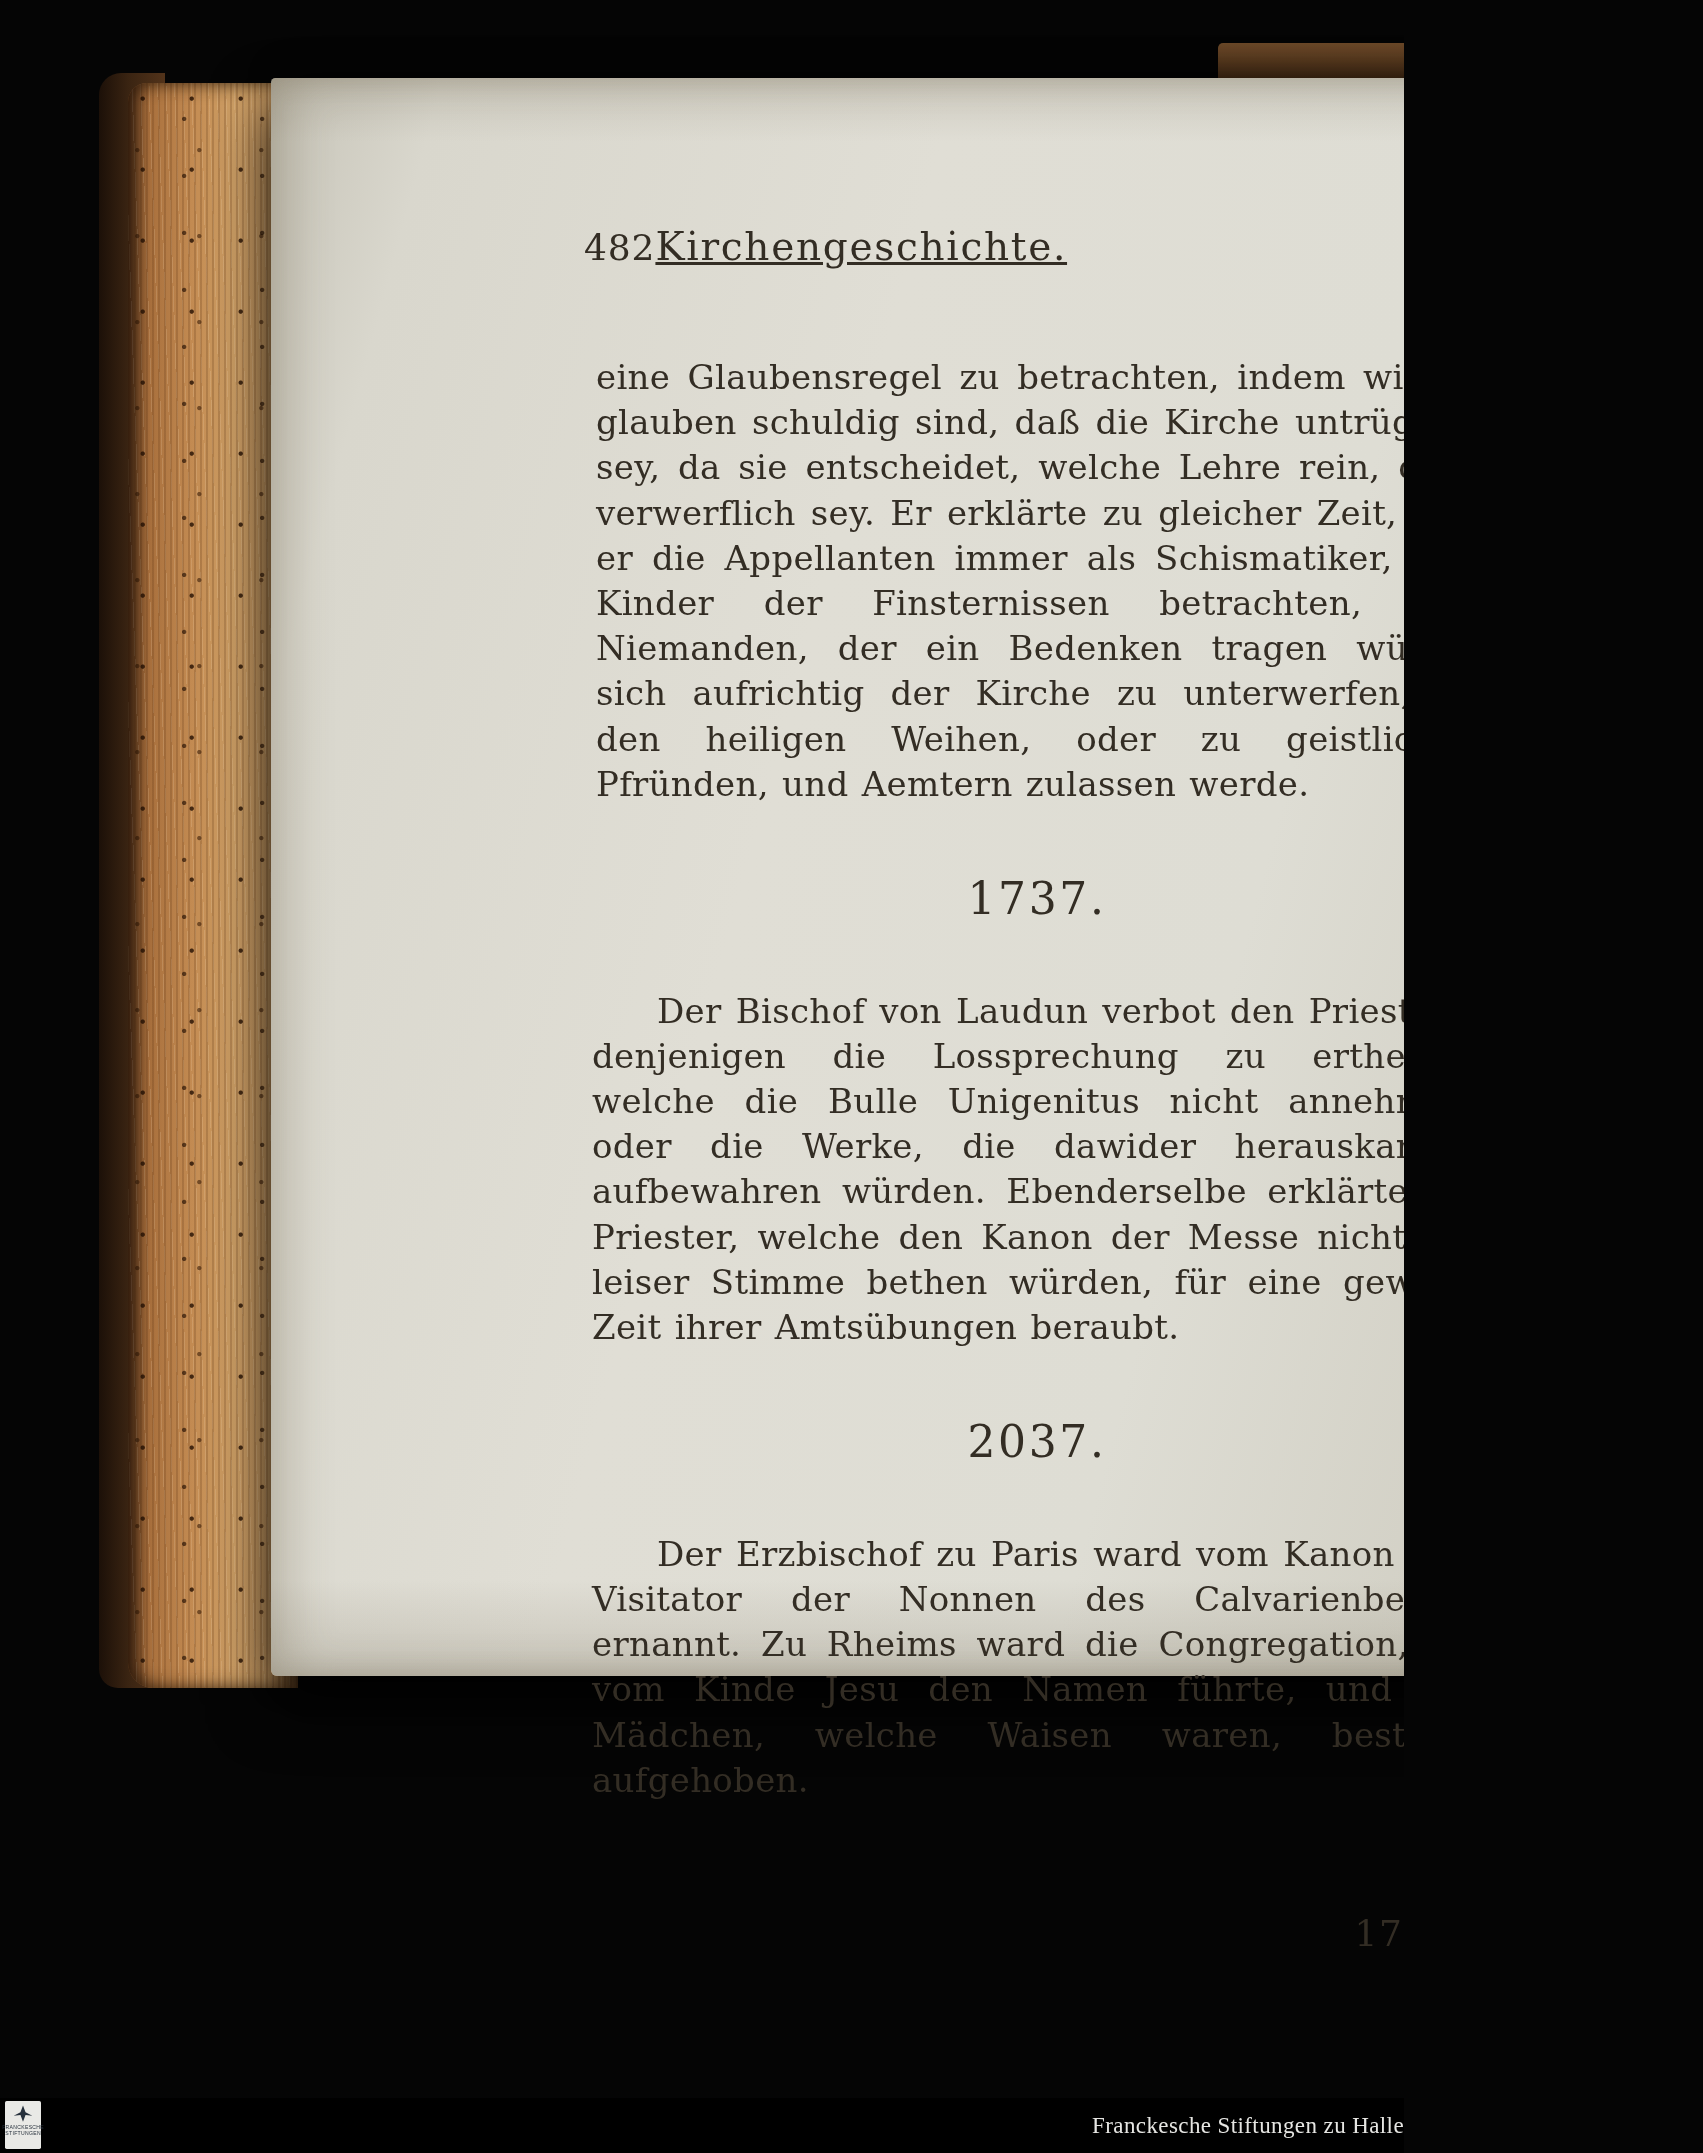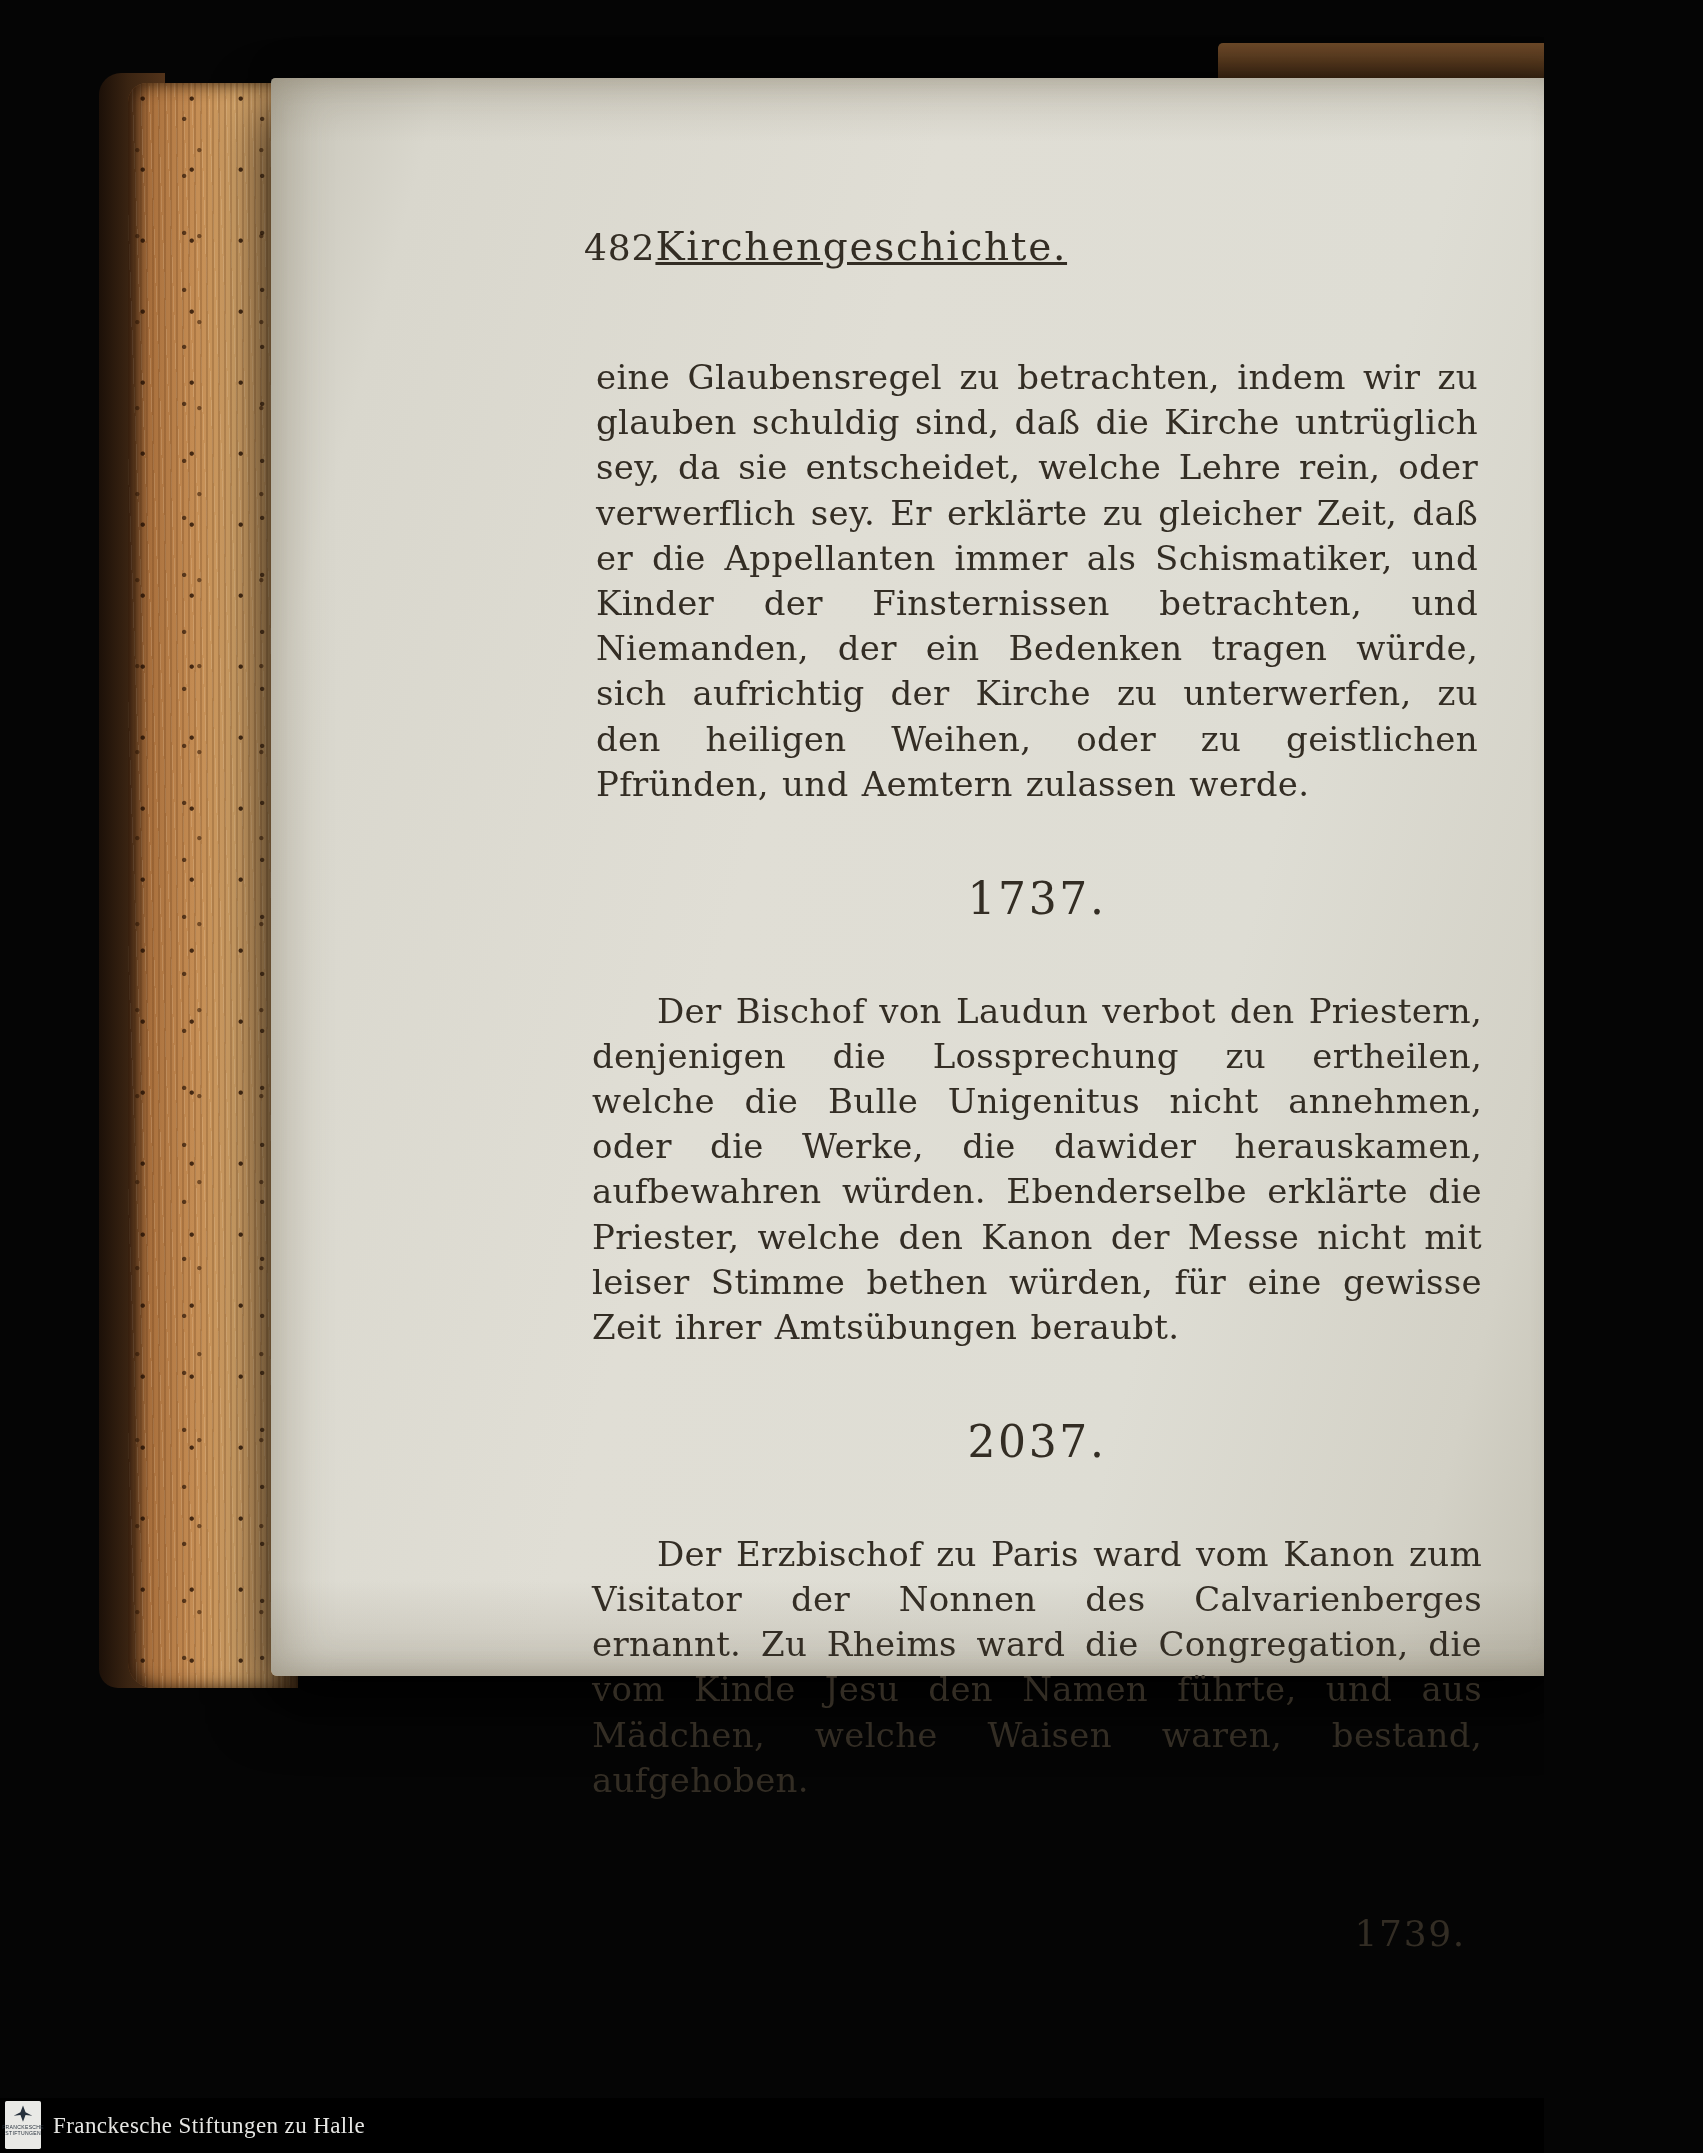--- a/index.html
+++ b/index.html
@@ -2,21 +2,21 @@
 <html style="font-size:13.6px"><head>
 <meta charset="utf-8">
 <style>
   html, body {
     margin: 0;
     padding: 0;
     background: #050505;
   }
   .stage {
     position: relative;
-    width: 1544px;
+    width: 1404px;
     height: 2153px;
     background: #050505;
     overflow: hidden;
     font-family: "DejaVu Serif", serif;
   }
 
   
   .spine {
     position: absolute;
     left: 99px;
@@ -128,20 +128,21 @@
   
   .footer-bar {
     position: absolute;
     left: 0;
     right: 0;
     bottom: 0;
     height: 55px;
     background: #000;
     display: flex;
     align-items: center;
+    justify-content: space-between;
   }
   .footer-logo {
     width: 36px;
     height: 48px;
     margin-left: 5.1px;
     margin-bottom: 1.7px;
     background: #e9e9e6;
     border-radius: 1.7px;
     display: flex;
     flex-direction: column;

